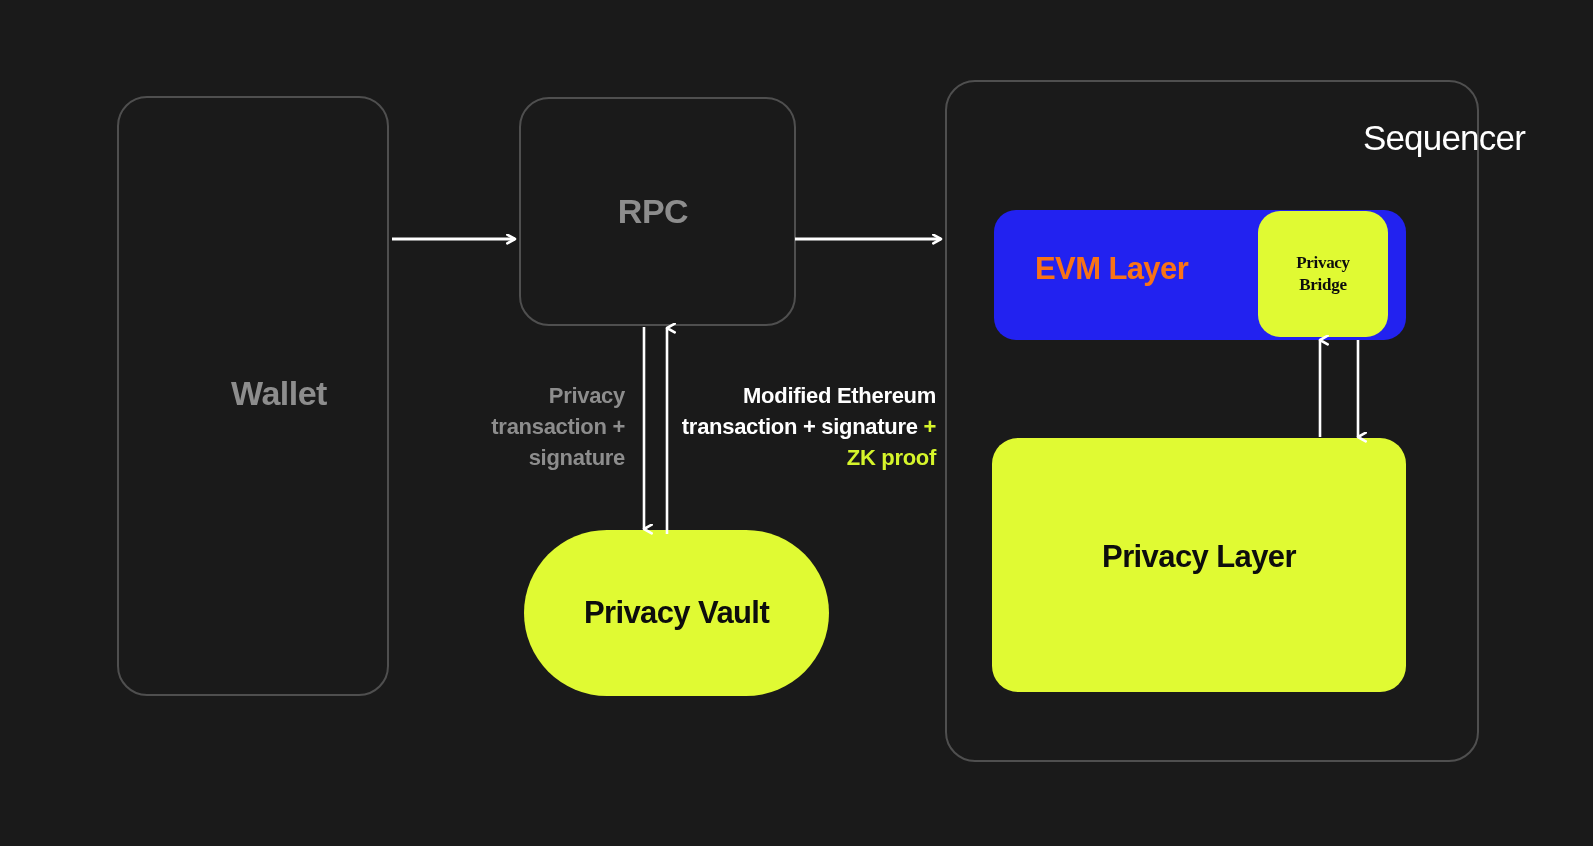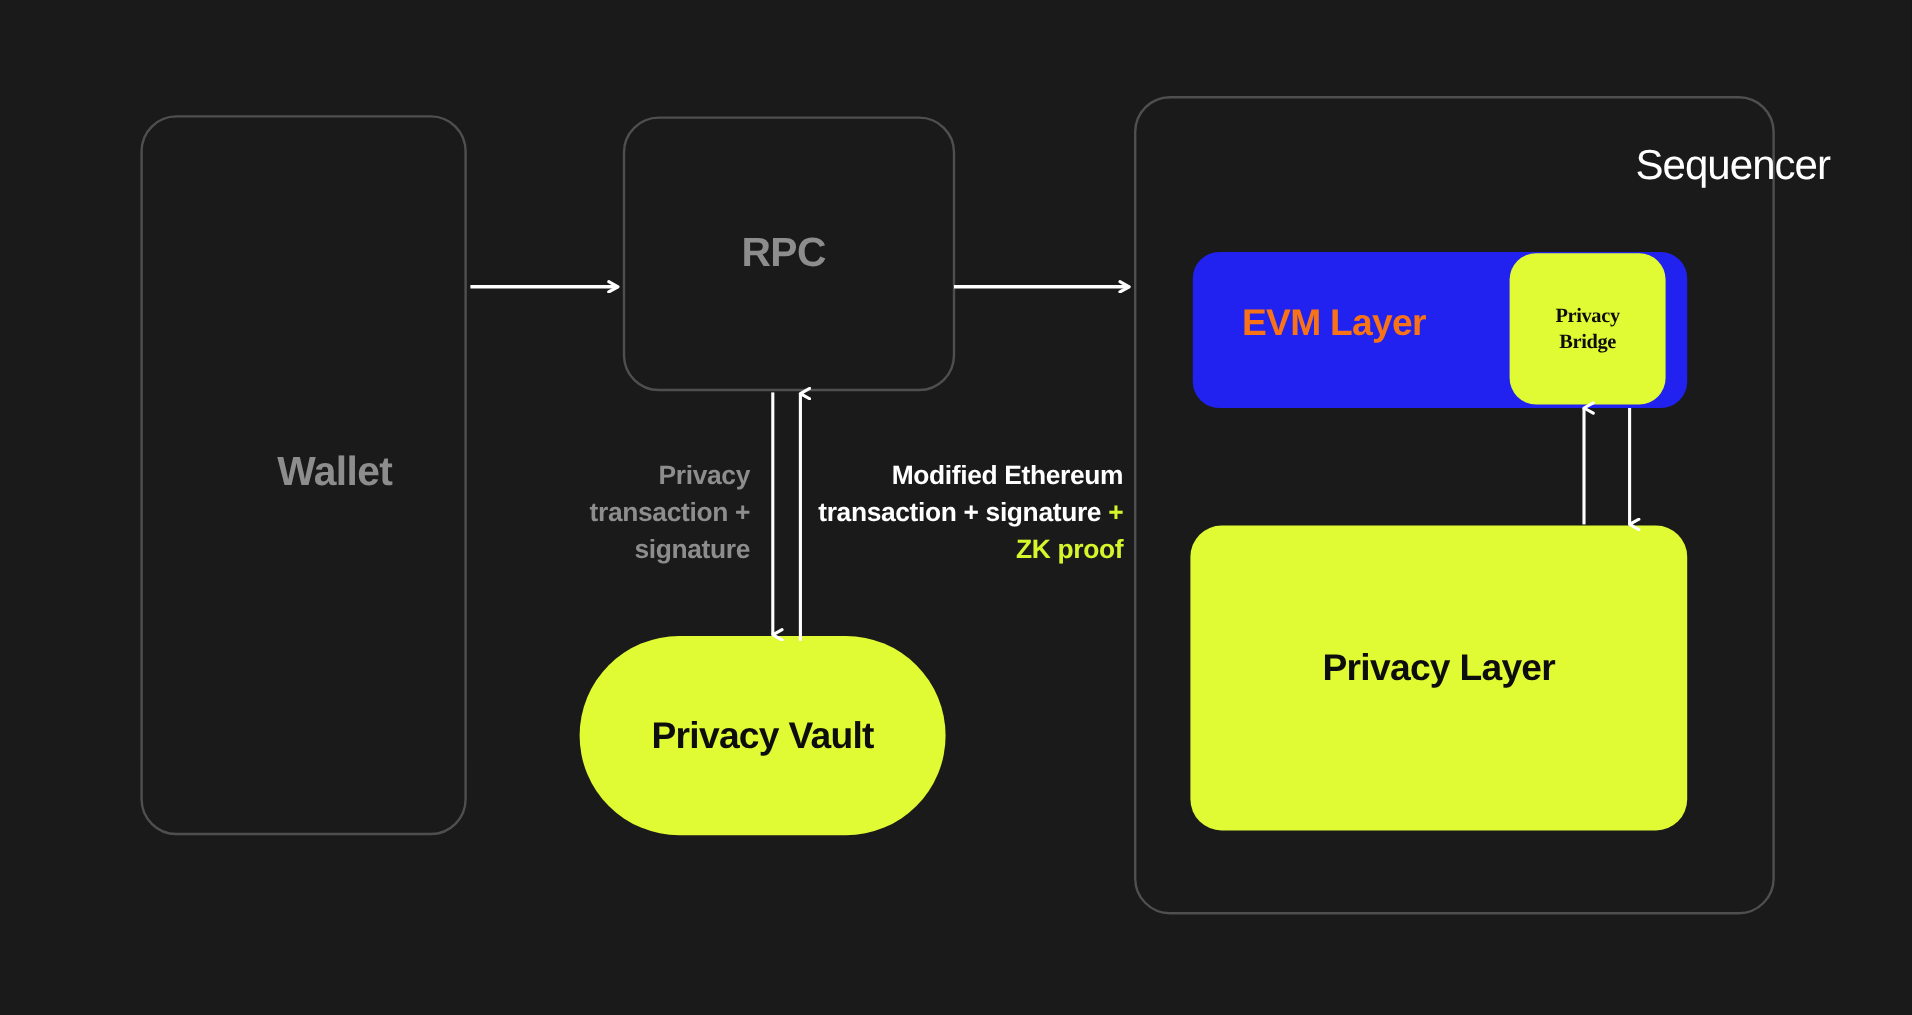--- a/index.html
+++ b/index.html
@@ -107,21 +107,21 @@
     font-size: 22px;
     font-weight: bold;
     line-height: 1.32;
     text-align: center;
     letter-spacing: -0.3px;
     white-space: pre-line;
   }
 
   #privacy-vault-box {
     position: absolute;
-    left: 483px; top: 530px; width: 305px; height: 166px;
+    left: 524px; top: 530px; width: 305px; height: 166px;
     background: #e0fa33;
     border-radius: 83px;
     display: flex;
     align-items: center;
     justify-content: center;
   }
   #privacy-vault-label {
     color: #0d0d0d;
     font-size: 31px;
     font-weight: bold;

